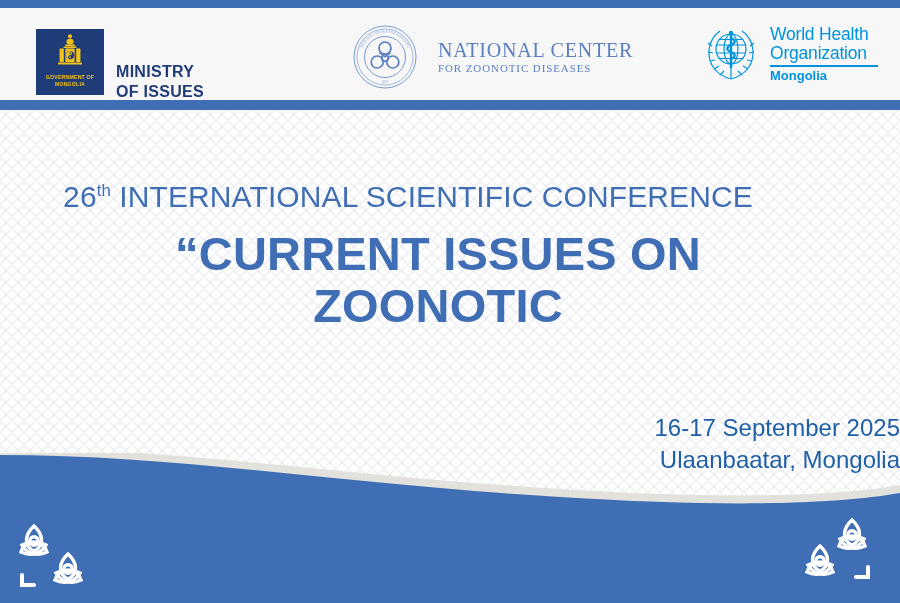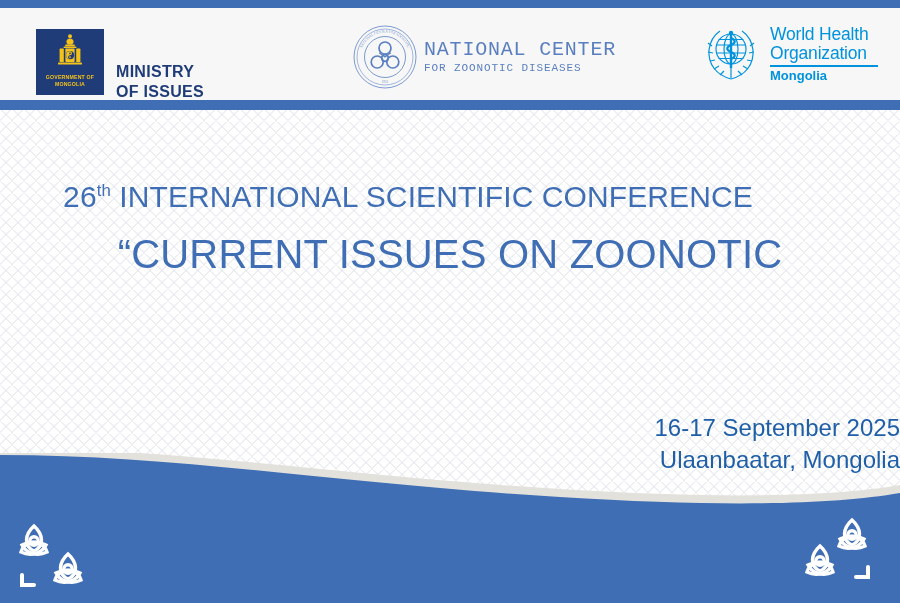--- a/index.html
+++ b/index.html
@@ -96,23 +96,23 @@
 
   
   .ncz {
     position: absolute;
     left: 352px; top: 16px;
     display: flex;
     align-items: center;
   }
   .ncz-seal { width: 66px; height: 66px; display:block; }
   .ncz-name {
-    margin-left: 6px;
+    margin-left: 20px;
     color: #5a7fc0;
-    font-family: Liberation Mono, monospace;
+    font-family: Liberation Serif, serif;
   }
   .ncz-l1 {
     font-size: 20px;
     letter-spacing: .8px;
     line-height: 22px;
   }
   .ncz-l2 {
     font-size: 11px;
     letter-spacing: .9px;
     line-height: 14px;
@@ -156,26 +156,26 @@
     letter-spacing: .1px;
     white-space: nowrap;
   }
   .conf-line sup {
     font-size: .56em;
     vertical-align: super;
     line-height: 0;
   }
   .main-title {
     position: absolute;
-    left: 60px; top: 228px;
+    left: 48px; top: 228px;
     width: 780px;
     text-align: center;
     color: #3f6eb5;
-    font-size: 40px;
-    font-weight: normal;
+    font-size: 47px;
+    font-weight: bold;
     line-height: 52px;
     letter-spacing: .2px;
   }
   .meta {
     position: absolute;
     left: 0; top: 412px;
     width: 900px;
     text-align: right;
     color: #1f5fa8;
     font-size: 24px;

